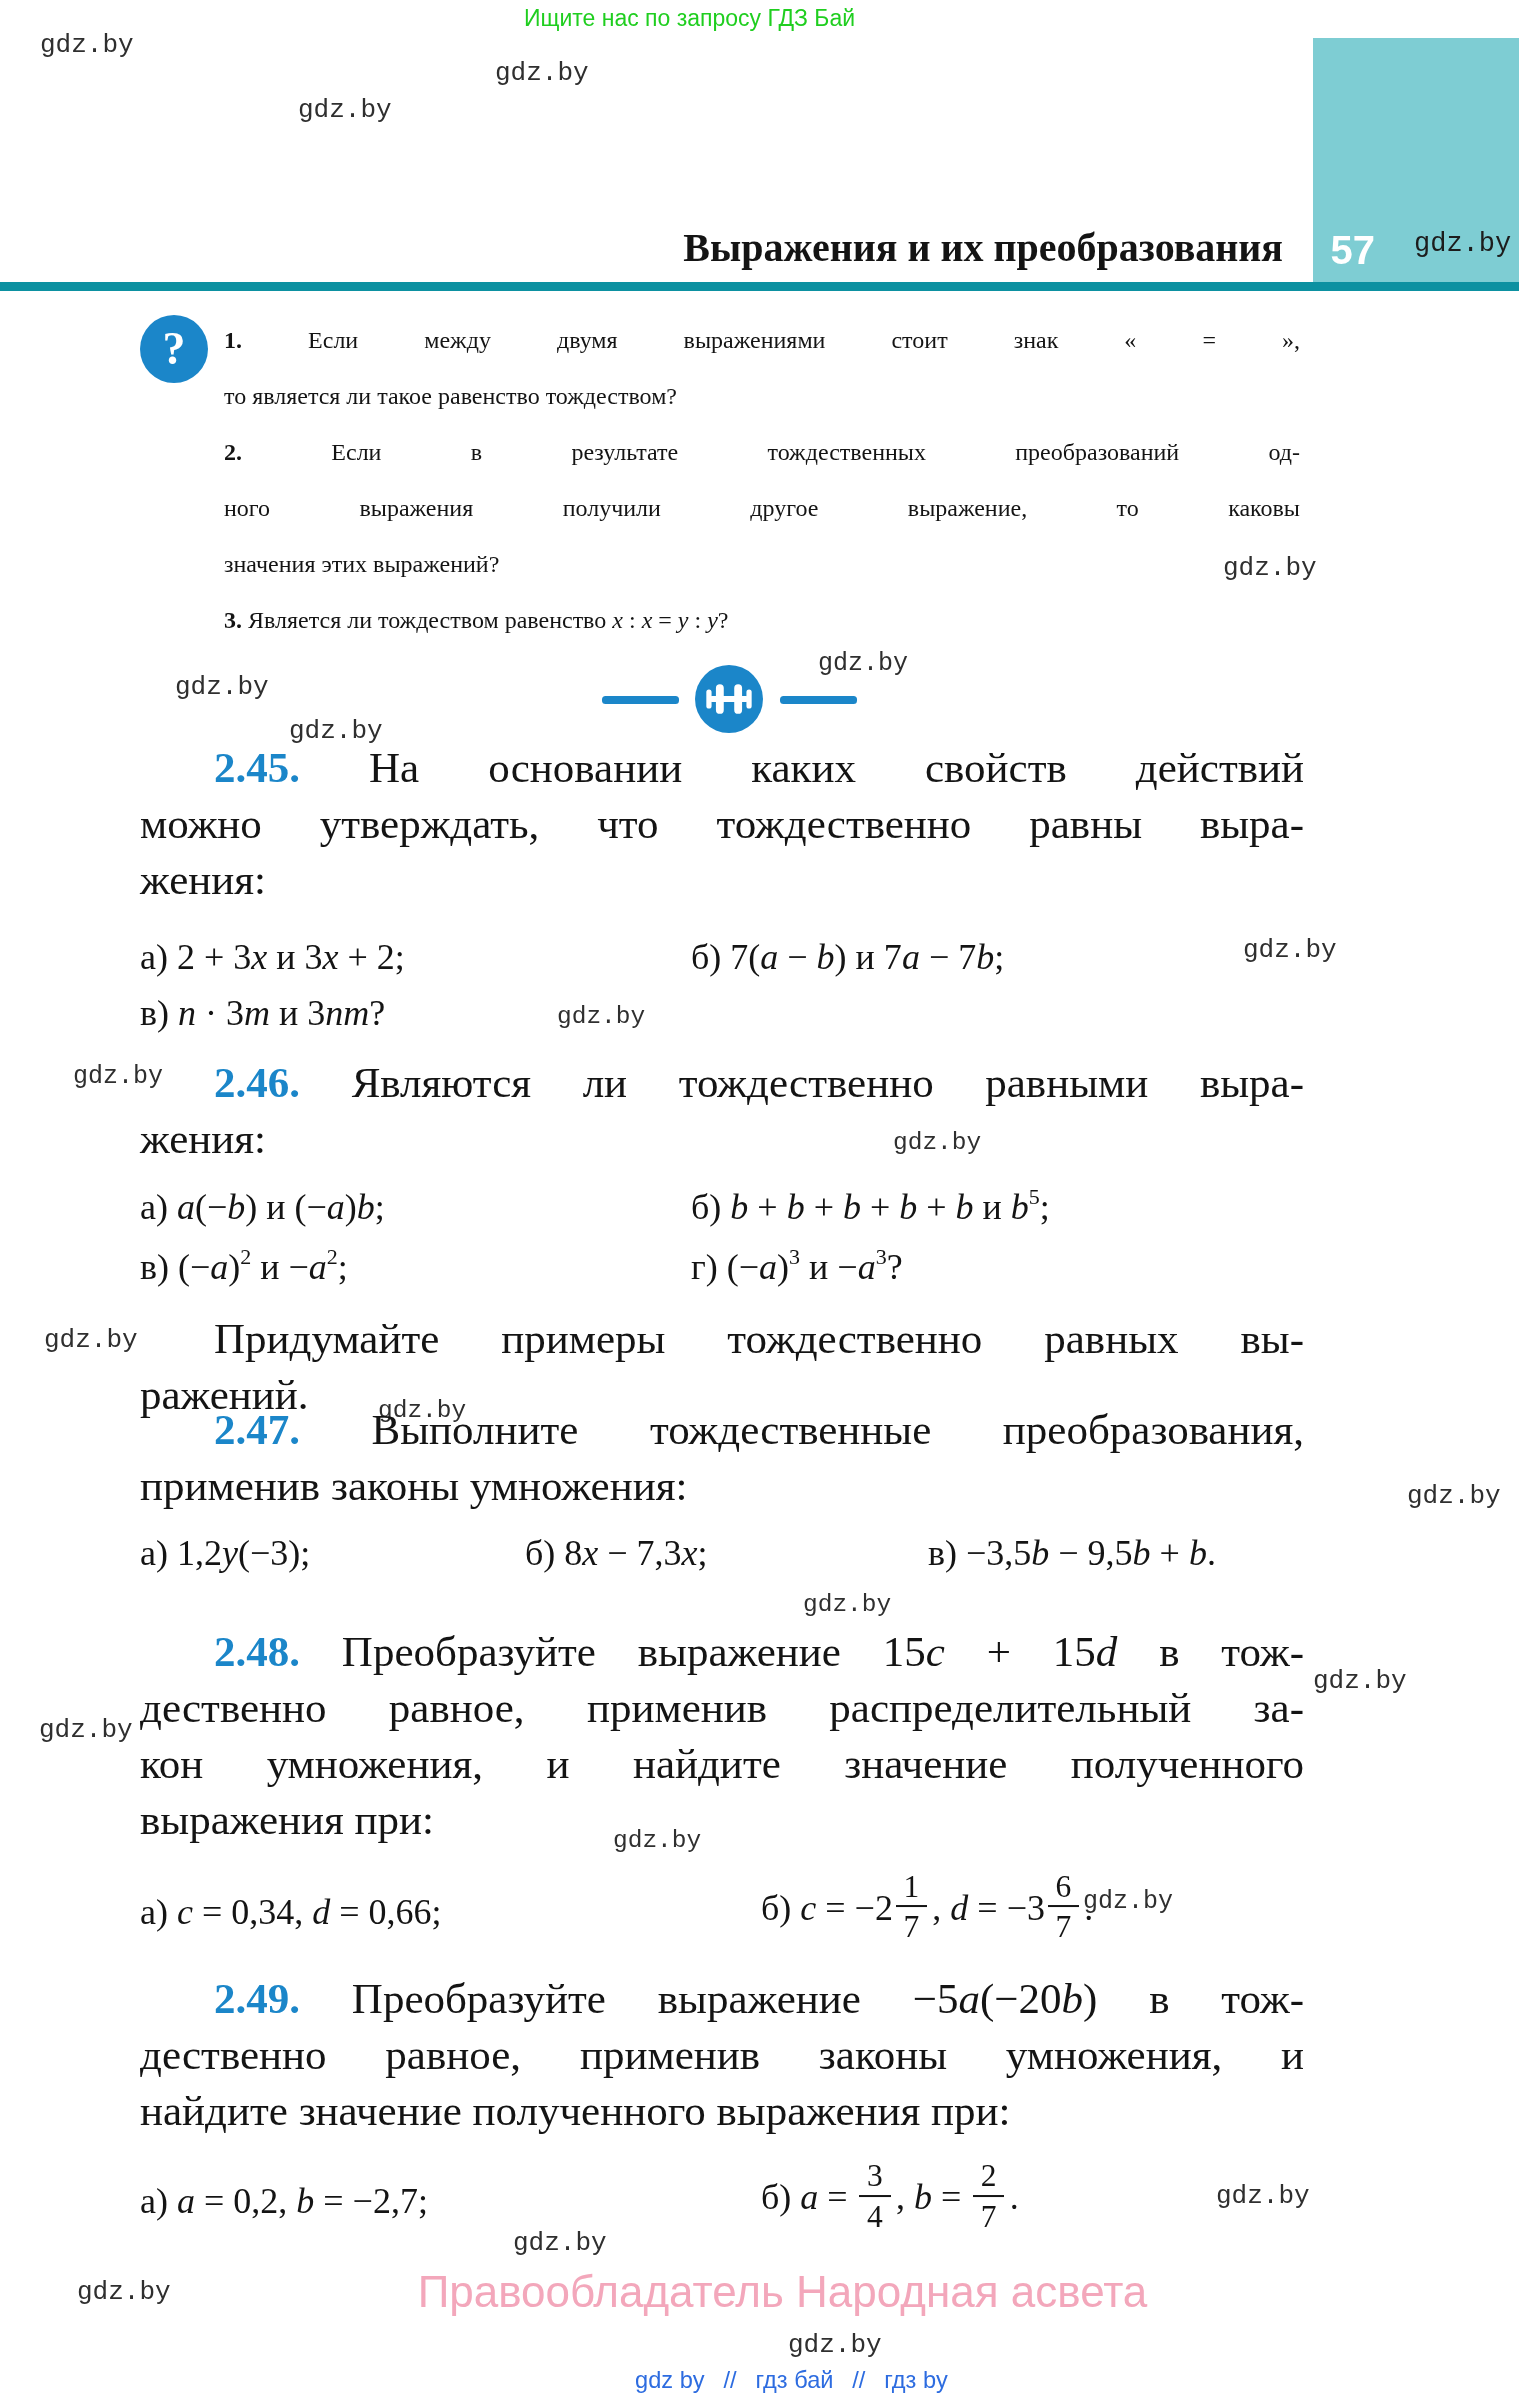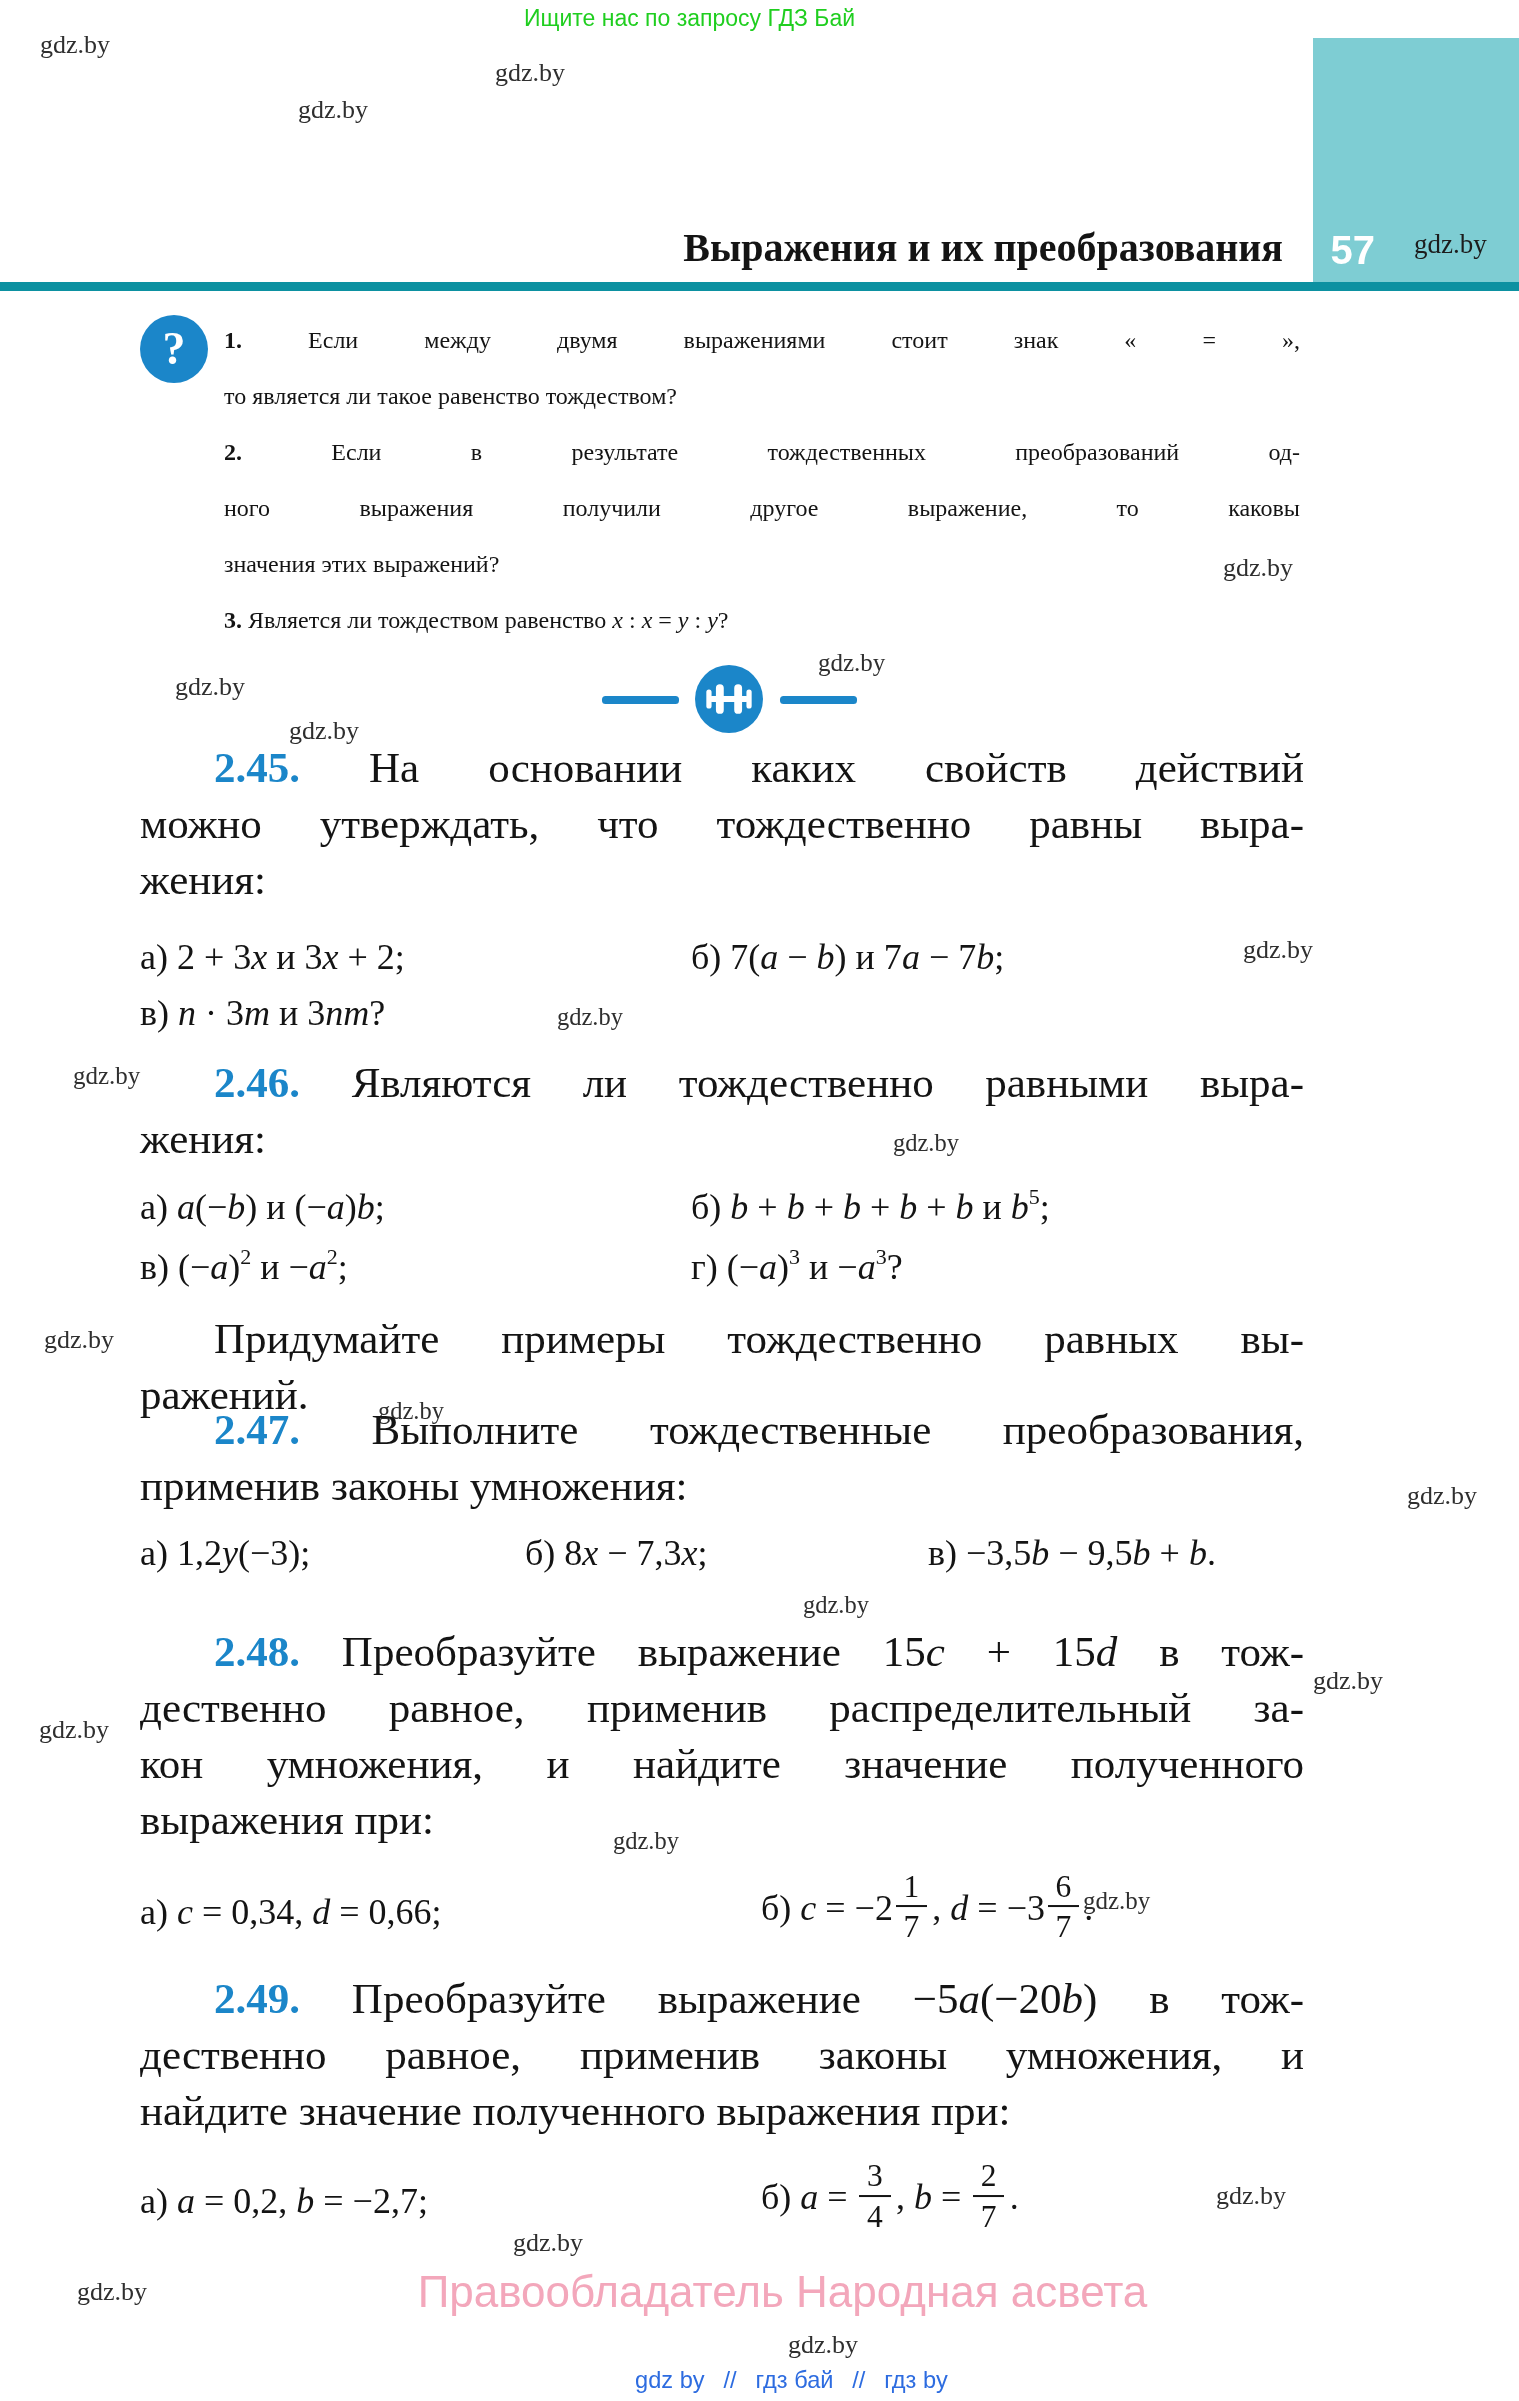--- a/index.html
+++ b/index.html
@@ -6,21 +6,21 @@
     --accent:#1b86c9; --teal-box:#7ecdd3; --teal-rule:#0c91a1;
     --green:#1fce1f; --pink:#f3a7bb; --flink:#2d6ce0;
     --ink:#141414; --wm:#2f2f2f;
   }
   html,body{margin:0;padding:0;background:#ffffff;}
   .page{position:relative;width:1519px;height:2401px;background:#ffffff;overflow:hidden;
         font-family:"Liberation Serif","DejaVu Serif",serif;color:var(--ink);}
   .promo{position:absolute;left:0;top:5.3px;width:1519px;text-align:center;
          font:23px/26px "Liberation Sans","DejaVu Sans",sans-serif;color:var(--green);
          transform:translateX(-70px);}
-  .wm{position:absolute;font-family:Liberation Serif, serif;
+  .wm{position:absolute;font-family:Liberation Mono, monospace;
       color:var(--wm);white-space:nowrap;}
   .chapter{position:absolute;right:236px;top:224px;font-size:40px;font-weight:700;white-space:nowrap;}
   .pagebox{position:absolute;left:1313px;top:38px;width:207px;height:244px;background:var(--teal-box);}
   .pnum{position:absolute;left:17.5px;bottom:12.3px;
         font:700 40px/40px "Liberation Sans","DejaVu Sans",sans-serif;color:#ffffff;}
   .rule{position:absolute;left:0;top:282px;width:1519px;height:8.8px;background:var(--teal-rule);}
   .qicon{position:absolute;left:140px;top:315px;width:68px;height:68px;border-radius:50%;
          background:var(--accent);color:#fff;text-align:center;
          font:700 46px/67px "Liberation Serif",serif;}
   .qblock{position:absolute;left:224px;top:312px;width:1076px;}

